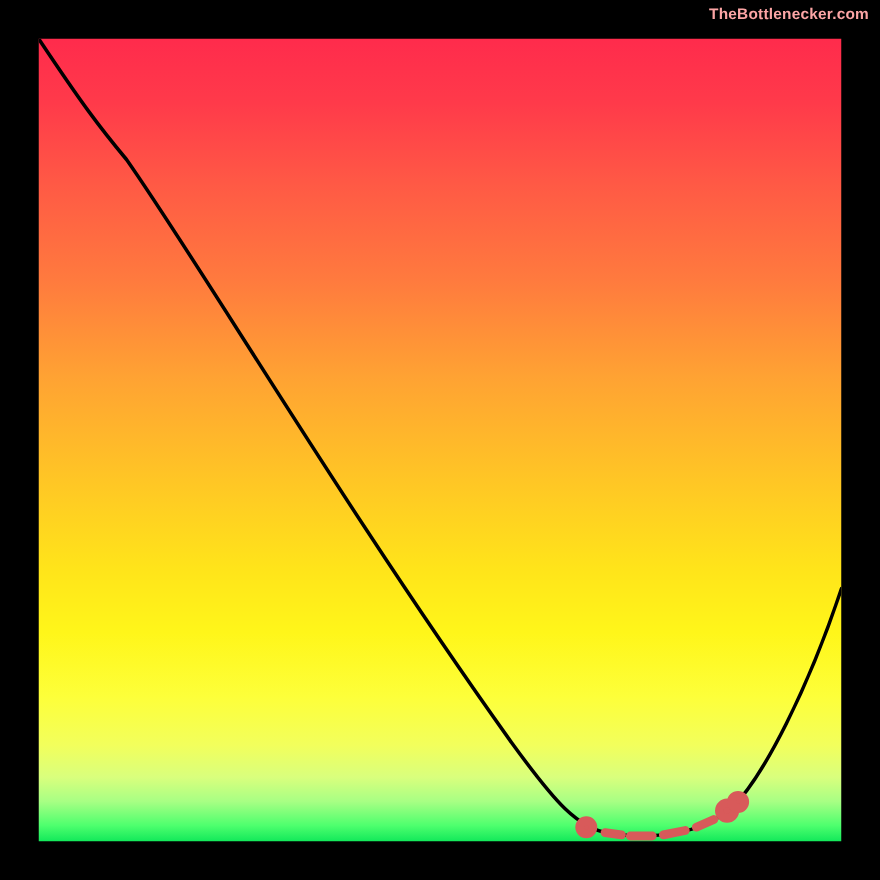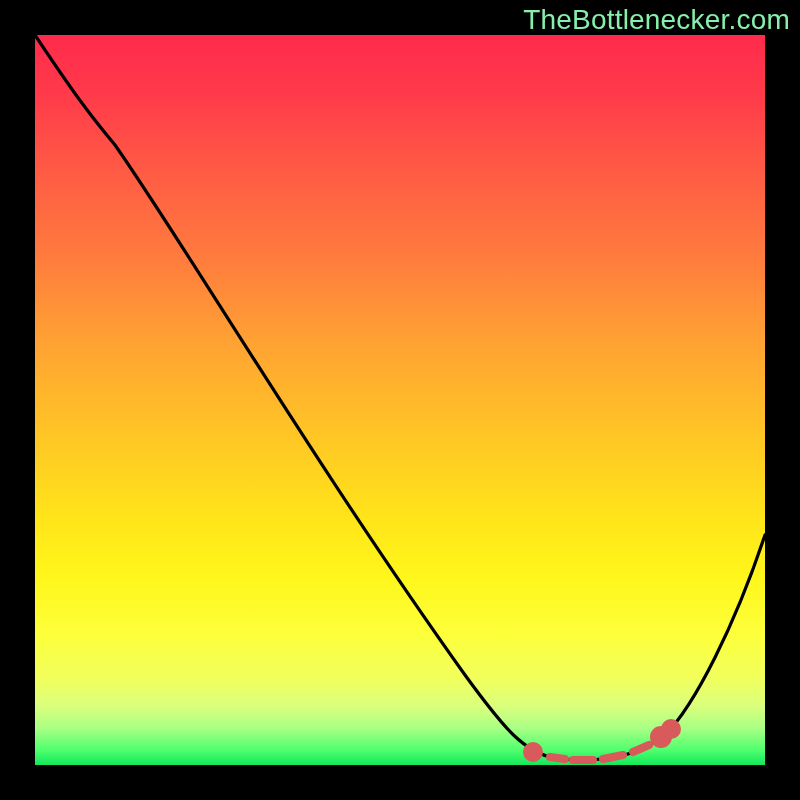--- a/index.html
+++ b/index.html
@@ -14,23 +14,23 @@
   .frame {
     position: relative;
     width: 800px;
     height: 800px;
     background: #000;
   }
   .attribution {
     position: absolute;
     top: 4px;
     right: 10px;
-    color: #86efac;
-    font-size: 28px;
-    font-weight: 400;
+    color: #fca5a5;
+    font-size: 14px;
+    font-weight: 700;
     letter-spacing: 0.2px;
   }
   .plot {
     position: absolute;
     left: 35px;
     top: 35px;
     width: 730px;
     height: 730px;
     overflow: hidden;
   }

